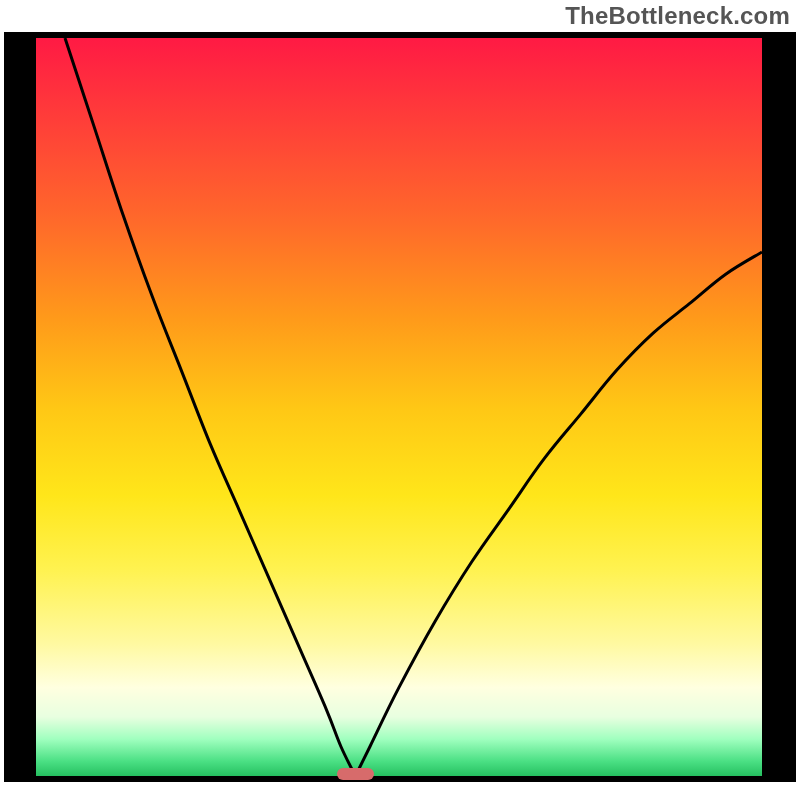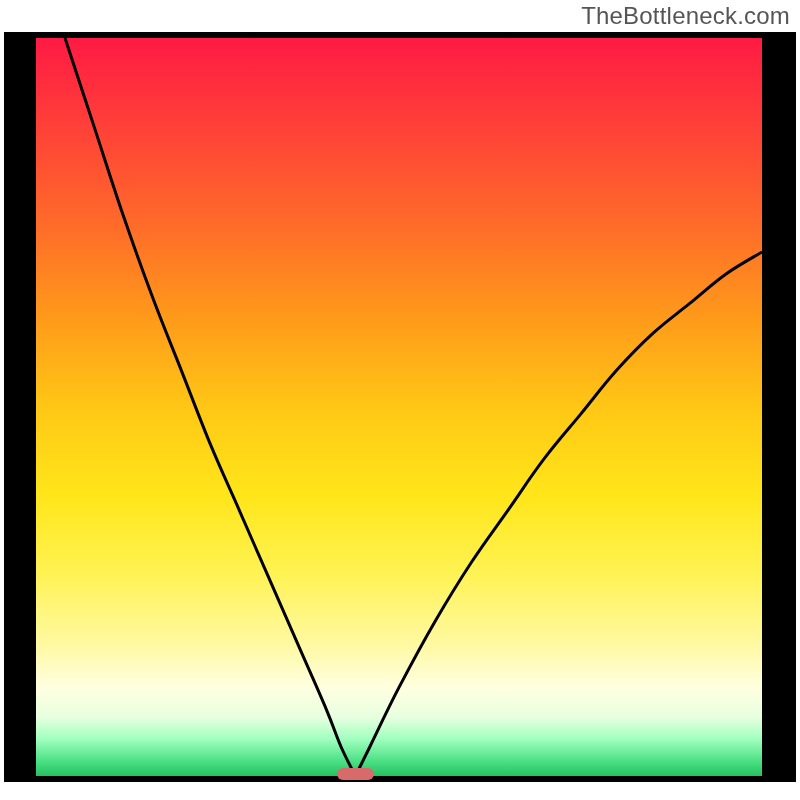--- a/index.html
+++ b/index.html
@@ -15,21 +15,21 @@
     position: relative;
     width: 800px;
     height: 800px;
   }
   .watermark {
     position: absolute;
     top: 2px;
     right: 10px;
     color: #555;
     font-size: 24px;
-    font-weight: 400;
+    font-weight: 700;
     letter-spacing: 0.2px;
   }
   
   .frame-top, .frame-bottom, .frame-left, .frame-right {
     position: absolute;
     background: #000;
   }
   .frame-top    { top: 32px;  left: 4px;  width: 792px; height: 6px; }
   .frame-bottom { top: 776px; left: 4px;  width: 792px; height: 6px; }
   .frame-left   { top: 32px;  left: 4px;  width: 32px;  height: 750px; }

